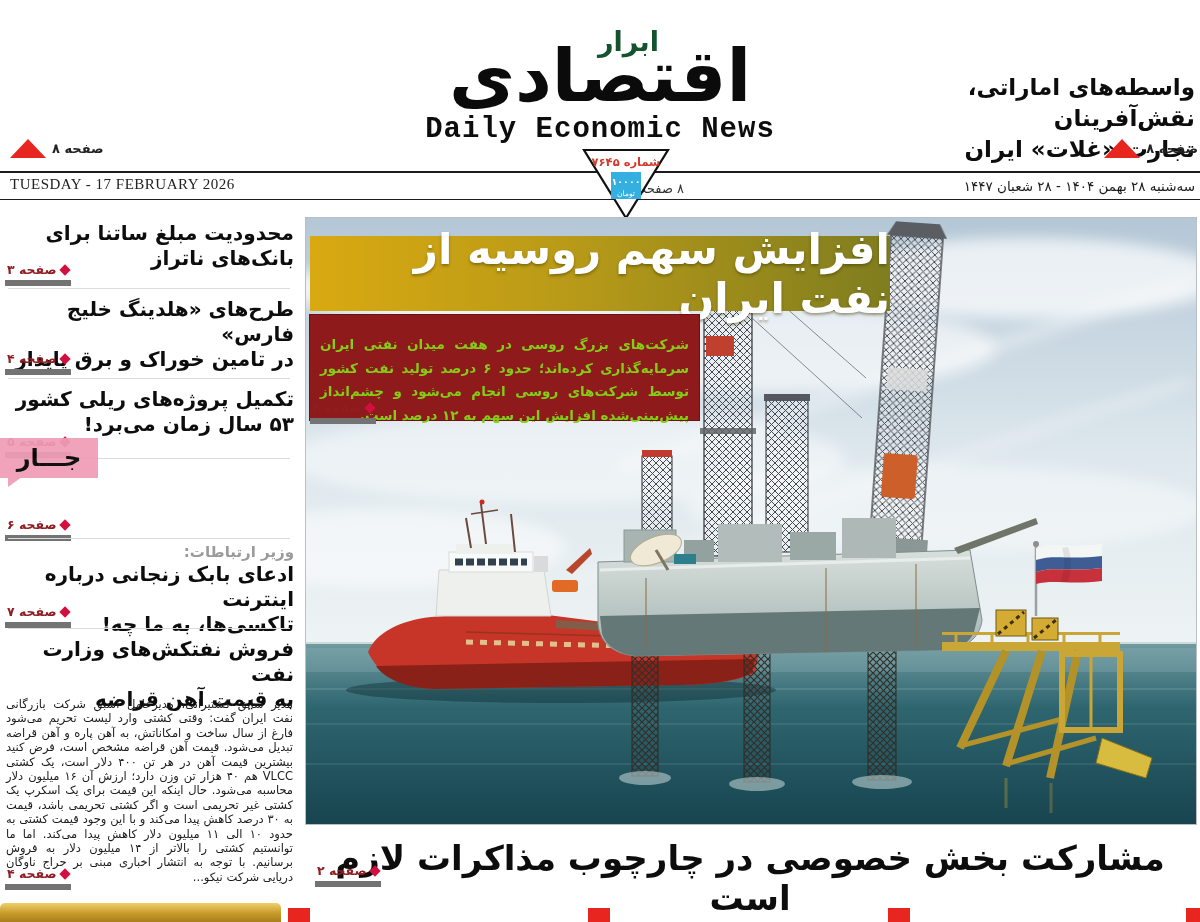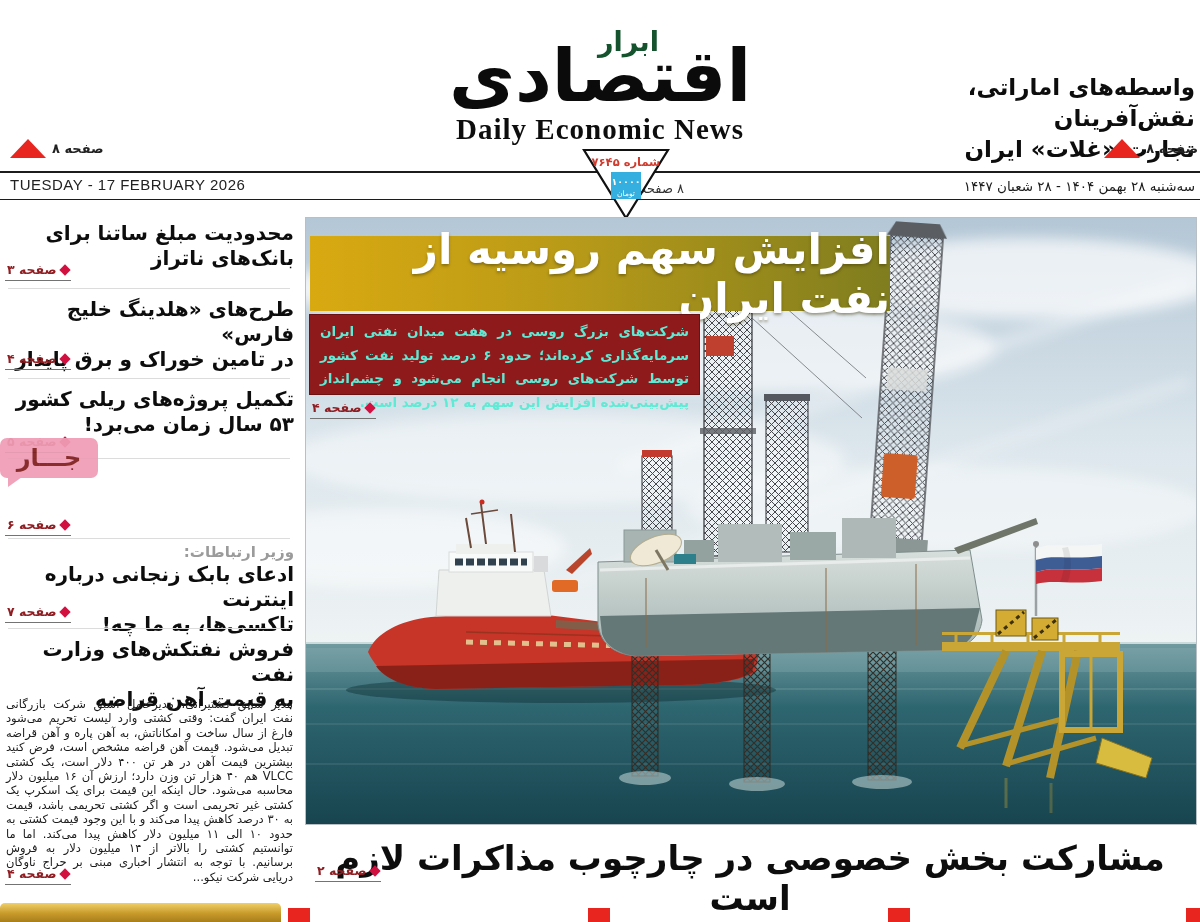--- a/index.html
+++ b/index.html
@@ -5,62 +5,62 @@
   html,body{margin:0;padding:0;background:#ffffff;}
   .page{position:relative;width:1200px;height:922px;background:#fff;overflow:hidden;
         font-family:"DejaVu Sans",sans-serif;color:#111;}
   .abs{position:absolute;}
   .fa{direction:rtl;font-family:"DejaVu Sans",sans-serif;}
 
   
   .m-big{left:0;right:0;top:6px;text-align:center;font-size:72px;font-weight:bold;line-height:1.05;
          letter-spacing:-2px;color:#0b0b0b;margin-top:33px;}
   .m-small{left:598px;top:26px;font-size:27px;font-weight:bold;color:#14532d;}
-  .m-sub{left:0;right:0;top:113px;text-align:center;font-family:Liberation Serif, serif;
+  .m-sub{left:0;right:0;top:113px;text-align:center;font-family:Liberation Mono, monospace;
          font-weight:bold;font-size:29px;letter-spacing:1px;color:#0d0d0d;}
 
   
   .rule1{left:0;top:171px;width:1200px;height:2px;background:#1c1c1c;}
   .rule2{left:0;top:199px;width:1200px;height:1px;background:#1c1c1c;}
-  .date-en{left:10px;top:176px;font-family:Liberation Sans, sans-serif;font-size:15px;
+  .date-en{left:10px;top:176px;font-family:Liberation Serif, serif;font-size:15px;
            font-variant:small-caps;letter-spacing:.5px;color:#222;}
   .date-fa{right:5px;top:178px;font-size:13.5px;font-weight:normal;color:#1a1a1a;}
   .pages-label{left:640px;top:181px;font-size:13px;color:#333;}
 
   
   .teaser{text-align:right;}
   .t-title{font-weight:bold;font-size:23px;line-height:31px;color:#0d0d0d;white-space:pre-line;}
   .tmark{display:flex;align-items:center;gap:6px;}
   .tri{width:0;height:0;border-left:18px solid transparent;border-right:18px solid transparent;
        border-bottom:19px solid #e8251f;}
   .tmark span{font-size:13px;font-weight:bold;color:#222;}
 
   
   .sb-title{font-weight:bold;font-size:20px;line-height:25px;color:#0d0d0d;text-align:right;
             white-space:pre-line;}
   .kicker{color:#9b9b9b;font-weight:bold;font-size:15px;text-align:right;}
   .sep{left:8px;width:282px;height:1px;background:#dcdcdc;}
-  .pm{display:flex;align-items:center;gap:4px;border-bottom:1px solid #737373;padding:0 2px 3px 2px;}
+  .pm{display:flex;align-items:center;gap:4px;border-bottom:6px solid #737373;padding:0 2px 3px 2px;}
   .pm-t{font-size:12.5px;font-weight:bold;color:#8f1d22;direction:rtl;white-space:nowrap;}
   .pm-d{width:8px;height:8px;background:#d21040;transform:rotate(45deg);flex:0 0 auto;}
   .body-text{font-size:11.5px;line-height:14.4px;text-align:justify;color:#1b1b1b;}
-  .watermark{left:0;top:438px;width:98px;height:40px;background:#ef9db6;opacity:.93;border-radius:7px;
-             display:flex;align-items:center;justify-content:center;color:#7f1d1d;font-weight:bold;
+  .watermark{left:0;top:438px;width:98px;height:40px;background:#ef9db6;opacity:.93;border-radius:0;
+             display:flex;align-items:center;justify-content:center;color:#000000;font-weight:bold;
              font-size:24px;z-index:5;}
   .watermark:after{content:"";position:absolute;left:8px;bottom:-9px;width:0;height:0;
              border-top:10px solid #ef9db6;border-right:14px solid transparent;}
 
   
   .photo{left:305px;top:217px;width:890px;height:606px;border:1px solid #b9c0c5;overflow:hidden;background:#dfe8ee;}
   .band{left:310px;top:236px;width:580px;height:75px;display:flex;align-items:center;justify-content:center;
         background:linear-gradient(90deg,#d9a911 0%,#b89a18 45%,#7f7d1f 100%);
         color:#fff;font-weight:bold;font-size:42px;direction:rtl;text-shadow:0 2px 3px rgba(60,50,0,.45);}
   .summary{left:309px;top:314px;width:369px;height:69px;background:#8e1a1c;border:1px solid #6d1012;
-           color:#5eead4;font-weight:bold;font-size:13.5px;line-height:1.75;text-align:justify;direction:rtl;
-           padding:5px 10px;}
+           color:#84cc16;font-weight:bold;font-size:13.5px;line-height:1.75;text-align:justify;direction:rtl;
+           padding:18px 10px;}
   .headline-bottom{left:305px;top:838px;width:890px;text-align:center;font-weight:bold;font-size:34px;
            color:#0d0d0d;direction:rtl;}
 
   
   .gold{left:0;top:903px;width:281px;height:19px;border-radius:5px 5px 0 0;
         background:linear-gradient(180deg,#efd06a 0%,#c89a2a 55%,#a87e1b 100%);}
   .rsq{top:908px;width:22px;height:14px;background:#e8251f;}
 </style>
 </head>
 <body>

